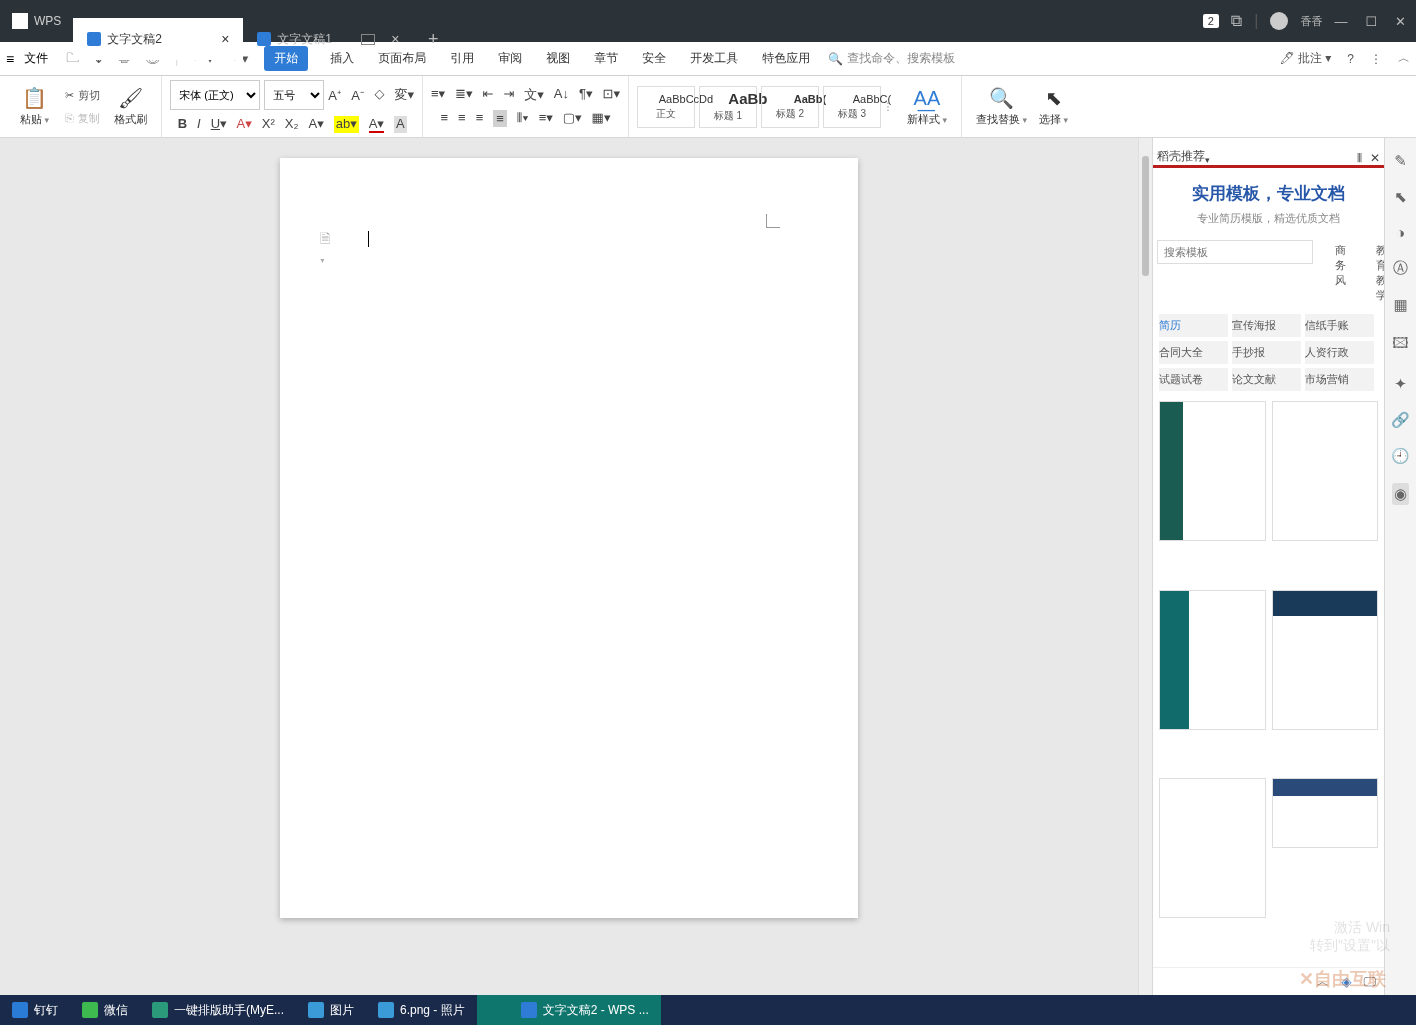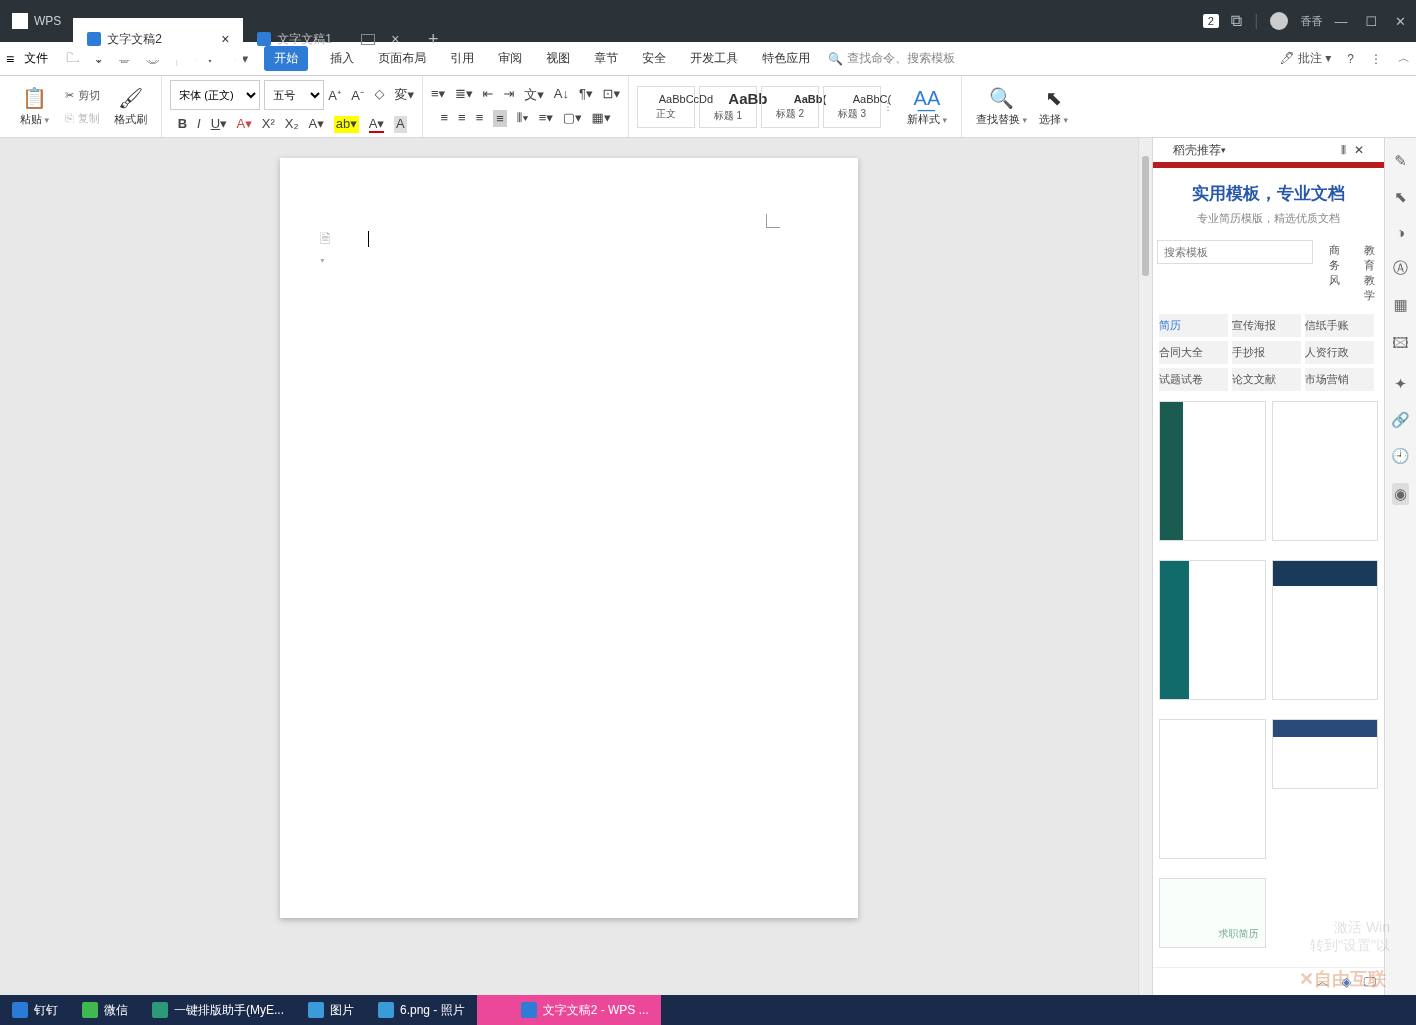--- a/index.html
+++ b/index.html
@@ -61,42 +61,42 @@
 .page { width: 578px; height: 760px; background: #fff; box-shadow: 0 2px 6px rgba(0,0,0,0.25); position: relative; }
 .cursor { position: absolute; top: 73px; left: 88px; width: 1px; height: 16px; background: #000; }
 .page-para-icon { position: absolute; top: 71px; left: 40px; width: 14px; height: 16px; color: #aaa; font-size: 13px; }
 .lmark { position:absolute; top:56px; left:486px; width:14px; height:14px; border-left:1px solid #999; border-bottom:1px solid #999;}
 
 .scrollbar-v { width: 14px; background: #eee; border-left: 1px solid #ddd; display:flex; flex-direction:column; }
 .thumb-v{ background:#c0c0c0; height:120px; margin:18px 3px; border-radius:3px;}
 
 
 .rightpanel { width: 232px; background: #fff; border-left: 1px solid #d8d8d8; display: flex; flex-direction: column; }
-.panel-header { height: 30px; display: flex; align-items: center; padding: 0 20px; font-size: 12px; color: #444; border-bottom: 6px solid #b91c1c; }
+.panel-header { height: 30px; display: flex; align-items: flex-end; padding: 0 4px; font-size: 12px; color: #444; border-bottom: 3px solid #b91c1c; }
 .panel-header .spacer { flex: 1; }
 .panel-promo { text-align: center; padding: 14px 6px 10px; }
 .panel-promo-title { font-size: 17px; font-weight: bold; color: #2757a8; }
 .panel-promo-sub { font-size: 11px; color: #888; margin-top: 6px; }
-.panel-search-row { display: flex; padding: 4px; gap: 8px; }
+.panel-search-row { display: flex; padding: 4px; gap: 14px; }
 .panel-search { flex: 1; border: 1px solid #ddd; height: 24px; font-size: 11px; padding: 0 6px; }
 .chip { font-size: 11px; padding: 3px 8px; color: #555; }
 .panel-tags { display: flex; flex-wrap: wrap; gap: 4px; padding: 4px 6px; }
 .tag { background: #f2f2f2; font-size: 11px; padding: 4px 0; width: calc(33.3% - 4px); color: #555; cursor:pointer;}
 .tag.active{ color:#2e7cd6;}
 .template-grid { display: flex; flex-wrap: wrap; gap: 6px; padding: 6px; overflow-y: auto; flex:1;}
 .template-thumb { width: calc(50% - 3px); height: 140px; background: #e8f0ec; border: 1px solid #ddd; position:relative; }
 .template-thumb .recent-badge{position:absolute; bottom:4px; left:4px; background:#444; color:#fff; font-size:10px; padding:1px 4px;}
 
 
 .sidestrip { width: 32px; background: #f4f4f4; border-left: 1px solid #d8d8d8; display: flex; flex-direction: column; align-items: center; gap: 18px; padding-top: 14px; color: #666; font-size: 15px; }
 
 
 .taskbar { height: 30px; background: #1a2a4a; display: flex; align-items: center; color: #fff; font-size: 12px; }
 .task-item { display: flex; align-items: center; gap: 6px; padding: 0 12px; height: 100%; }
-.task-item.active { background: #ec4899; padding-left: 44px; }
+.task-item.active { background: #0f766e; padding-left: 44px; }
 .task-icon { width: 16px; height: 16px; background: #4a8; border-radius: 2px; }
 
 
 .watermark { position: absolute; right: 26px; bottom: 40px; color: rgba(0,0,0,0.12); font-size: 14px; text-align: right; pointer-events:none;}
 .logo-wm { position:absolute; right:30px; bottom:4px; color:rgba(200,100,40,0.35); font-size:18px; font-weight:bold;}
 .panel-footer{ height:28px; border-top:1px solid #eee; display:flex; align-items:center; justify-content:flex-end; gap:12px; padding:0 8px; font-size:13px; color:#666;}
 </style>
 </head>
 <body>
 
@@ -310,23 +310,20 @@
       <span class="tag">论文文献</span>
       <span class="tag">市场营销</span>
     </div>
     <div class="template-grid">
       <div class="template-thumb" style="background:linear-gradient(90deg,#1a5c52 22%,#fff 22%);"></div>
       <div class="template-thumb" style="background:#fff;"></div>
       <div class="template-thumb" style="background:linear-gradient(90deg,#116b6b 28%,#fff 28%);"></div>
       <div class="template-thumb" style="background:linear-gradient(#1a3a5a 18%,#fff 18%);"></div>
       <div class="template-thumb" style="background:#fff;"></div>
       <div class="template-thumb" style="height:70px; background:linear-gradient(#2a4a7a 25%,#fff 25%);"></div>
-      <div class="template-thumb" style="height:70px; background:#fafefa;">
-        <span style="position:absolute; bottom:6px; right:6px; font-size:10px; color:#7a9;">求职简历</span>
-      </div>
     </div>
     <div class="panel-footer">
       <span>︿</span>
       <span style="color:#2e7cd6;">◈</span>
       <span>🖵</span>
     </div>
   </div>
 
   <div class="sidestrip">
     <span>✎</span>

